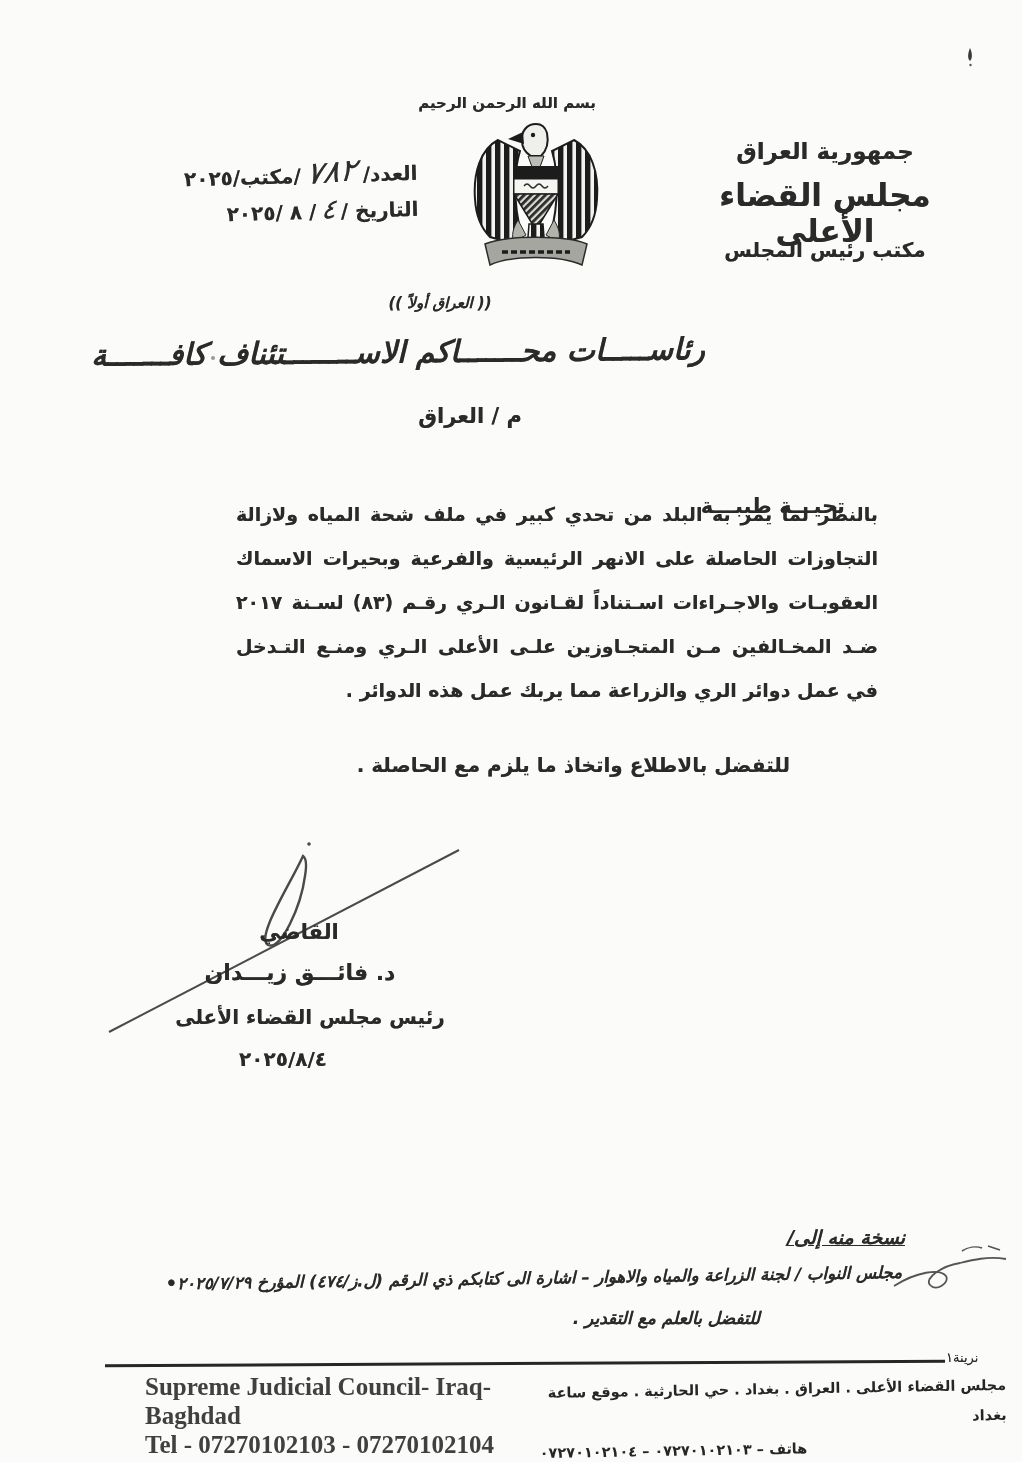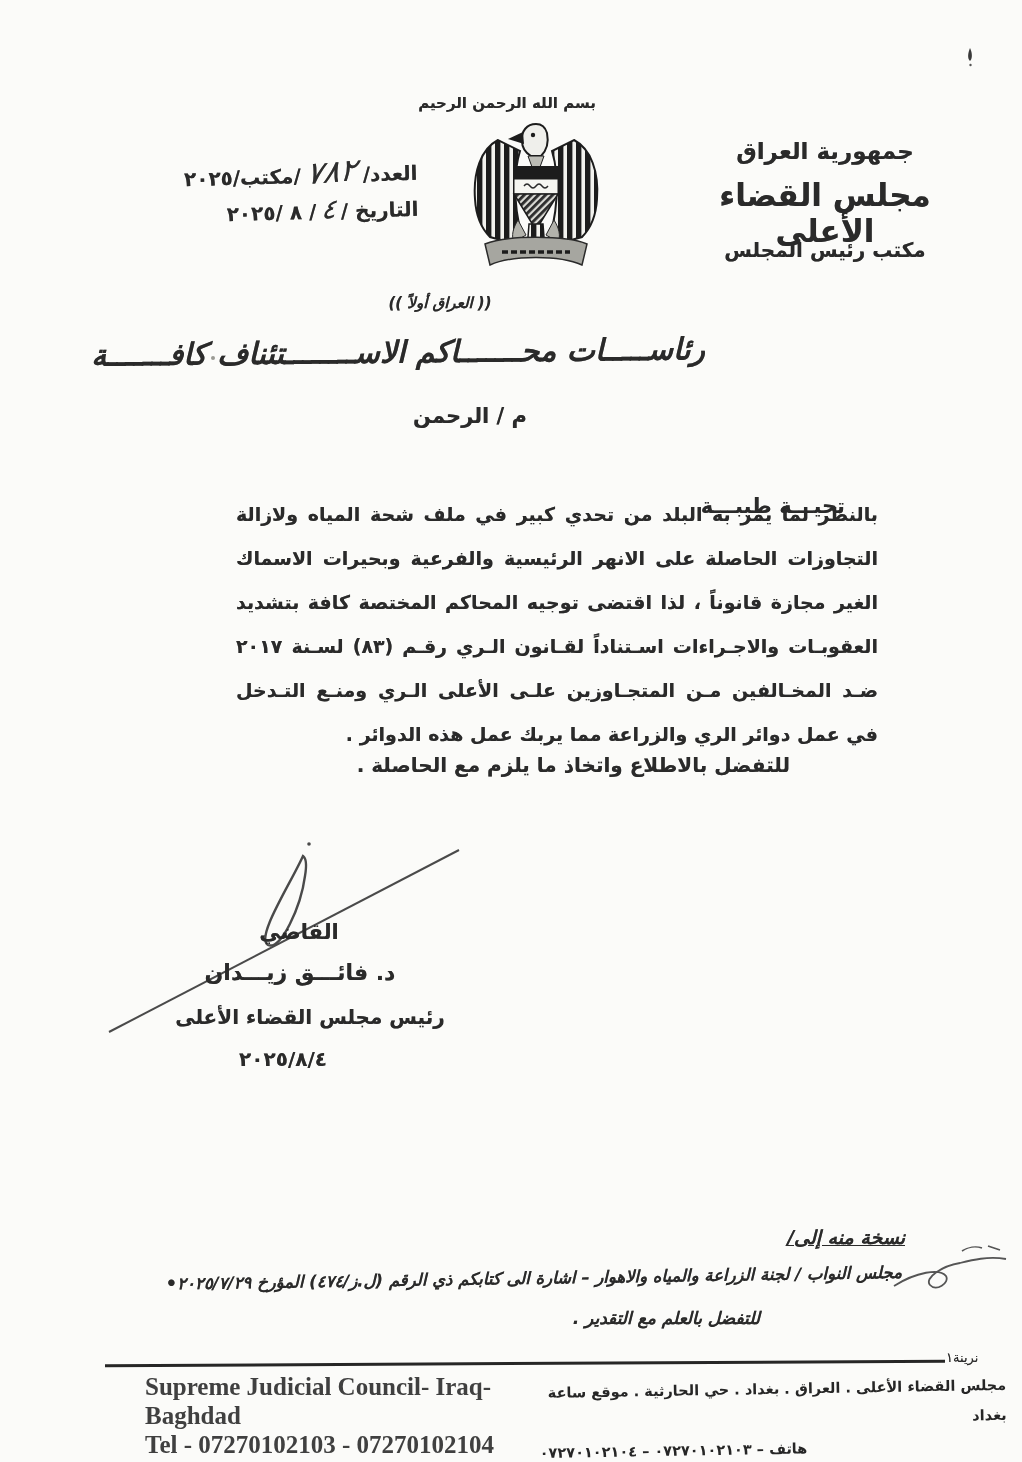--- a/index.html
+++ b/index.html
@@ -120,28 +120,27 @@
     <span>العدد/</span><span class="hand hand-num">٧٨٢</span><span>/مكتب/٢٠٢٥</span>
   </div>
   <div class="refline soft">
     <span>التاريخ /</span><span class="hand hand-day">٤</span><span>/ ٨ /٢٠٢٥</span>
   </div>
 </div>
 
 <div class="abs ctr b soft rtl motto">(( العراق أولاً ))</div>
 <div class="abs dot-artifact"></div>
 <div class="abs ctr soft rtl addressee">رئاســـــات محـــــــاكم الاســــــــتئناف كافـــــــة</div>
-<div class="abs ctr b soft rtl subject">م / الرحمن</div>
+<div class="abs ctr b soft rtl subject">م / العراق</div>
 
 <div class="abs b soft rtl greeting">تحيـــة طيبـــة</div>
 
 <div class="abs rtl soft bodytext">
   <div class="jline">بالنظر لما يمر به البلد من تحدي كبير في ملف شحة المياه ولازالة</div>
   <div class="jline">التجاوزات الحاصلة على الانهر الرئيسية والفرعية وبحيرات الاسماك</div>
-  <div class="jline">الغير مجازة قانوناً ، لذا اقتضى توجيه المحاكم المختصة كافة بتشديد</div>
   <div class="jline">العقوبـات والاجـراءات اسـتناداً لقـانون الـري رقـم (٨٣) لسـنة ٢٠١٧</div>
   <div class="jline">ضـد المخـالفين مـن المتجـاوزين علـى الأعلى الـري ومنـع التـدخل</div>
   <div class="rline">في عمل دوائر الري والزراعة مما يربك عمل هذه الدوائر .</div>
 </div>
 
 <div class="abs b soft rtl closing">للتفضل بالاطلاع واتخاذ ما يلزم مع الحاصلة .</div>
 
 <svg class="abs" style="left:95px;top:828px;" width="380" height="215" viewBox="0 0 380 215">
   <path d="M14,204 L364,22" stroke="#4a4a4a" stroke-width="2" fill="none"></path>
   <path d="M208,28 C196,55 160,110 173,117 C186,123 206,78 210,48 C212,36 211,30 208,28 Z" fill="none" stroke="#4a4a4a" stroke-width="2.4"></path>

